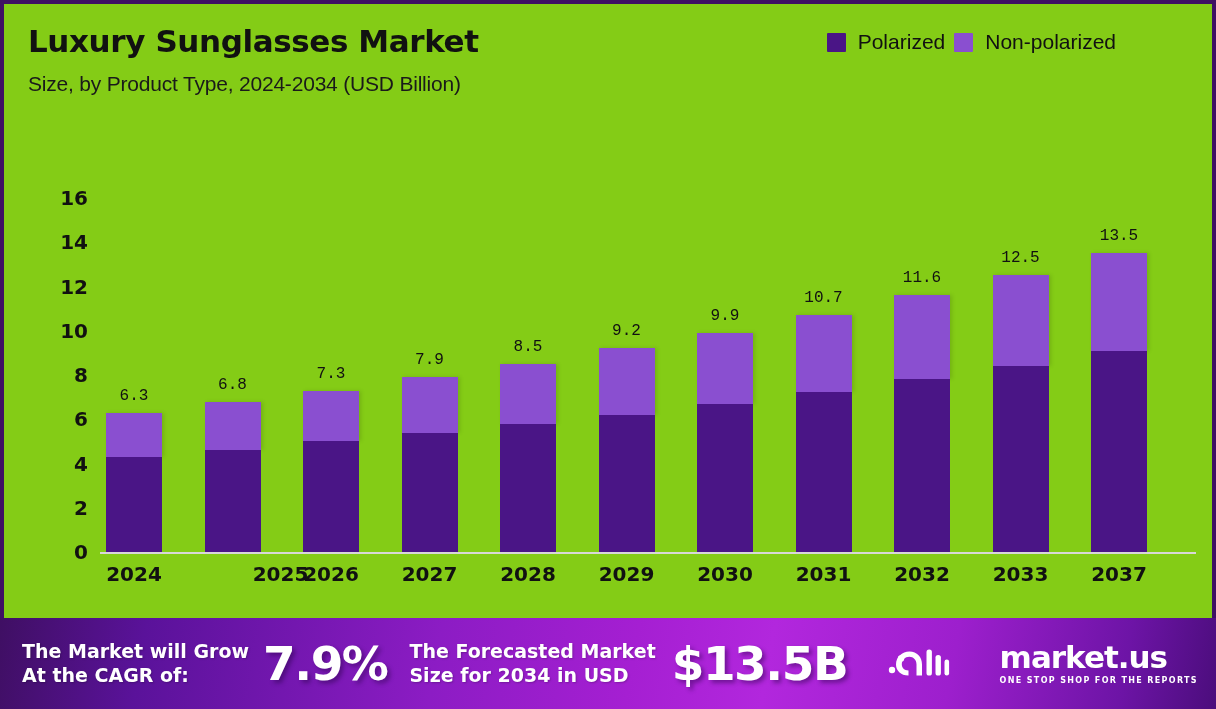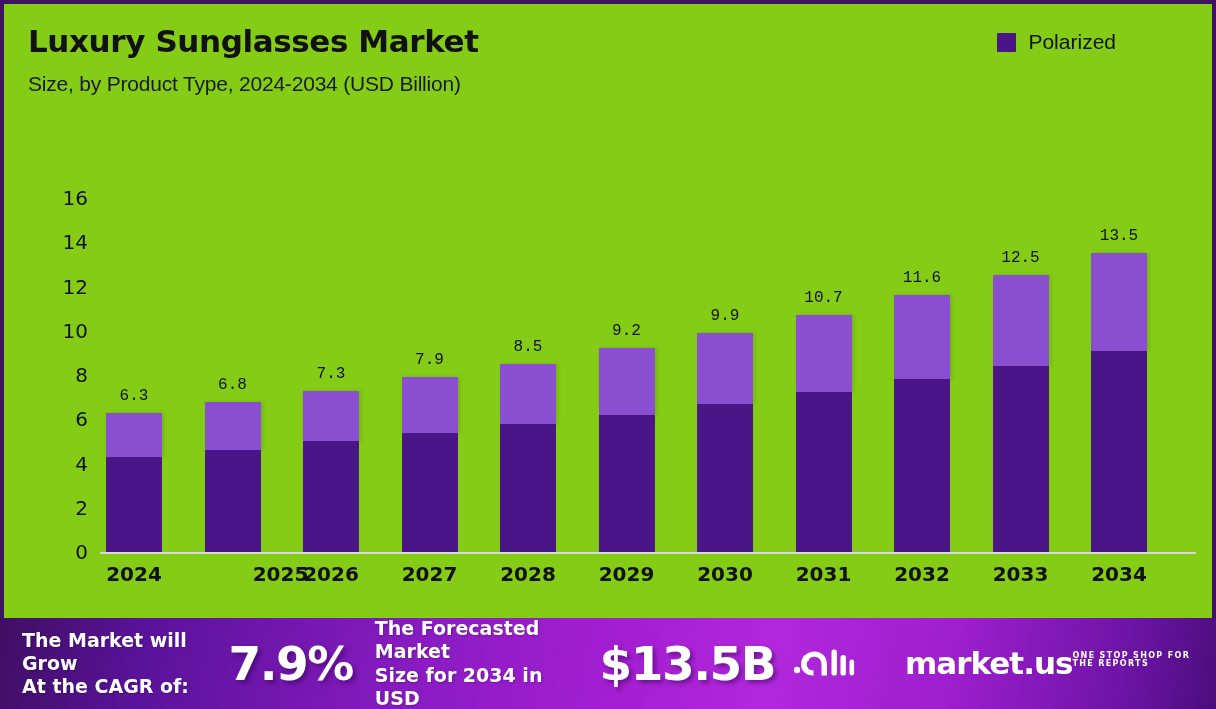--- a/index.html
+++ b/index.html
@@ -44,21 +44,21 @@
   #plot-area {
     position: absolute;
     left: 0; top: 150px;
     width: 1208px; height: 455px;
   }
   #y-axis {
     position: absolute; left: 40px; top: 0; width: 44px; height: 400px;
   }
   .y-tick {
     position: absolute; right: 0; transform: translateY(-50%);
-    font-size: 20px; font-weight: normal; color: #111111;
+    font-size: 20px; font-weight: bold; color: #111111;
     font-family: "DejaVu Sans", sans-serif;
   }
   #bars-region {
     position: absolute; left: 96px; top: 0; right: 12px; height: 400px;
   }
   #baseline {
     position: absolute; left: 0; right: 4px; bottom: 0;
     height: 2px; background: #d8d8d8;
   }
   .bar-group {
@@ -104,21 +104,21 @@
     text-shadow: 3px 3px 4px rgba(40,0,70,0.45);
     font-family: "DejaVu Sans", sans-serif;
   }
   #cagr-caption { margin-right: 14px; }
   #cagr-value { margin-right: 22px; }
   #forecast-caption { margin-right: 16px; }
   #forecast-value { margin-right: 18px; }
 
   #brand { display: flex; align-items: center; gap: 10px; margin-left: auto; }
   #brand-logo-mark { flex: none; }
-  #brand-text { display: flex; flex-direction: row; line-height: 1; margin-left: 40px; }
+  #brand-text { display: flex; flex-direction: column; line-height: 1; margin-left: 40px; }
   #brand-name {
     color: #ffffff; font-weight: bold; font-size: 31px; letter-spacing: -1px;
     font-family: "DejaVu Sans", sans-serif;
   }
   #brand-tagline {
     color: #ffffff; font-size: 8px; font-weight: bold;
     letter-spacing: 1.35px; margin-top: 4px;
     font-family: "DejaVu Sans", sans-serif;
   }
 </style>
@@ -129,20 +129,24 @@
 
   <div id="header">
     <div id="chart-title">Luxury Sunglasses Market</div>
     <div id="chart-subtitle">Size, by Product Type, 2024-2034 (USD Billion)</div>
   </div>
 
   <div id="legend">
       <div class="legend-row">
         <span class="legend-swatch" style="background: rgb(74, 21, 134);"></span>
         <span class="legend-label">Polarized</span>
+      </div>
+      <div class="legend-row">
+        <span class="legend-swatch" style="background: rgb(138, 79, 208);"></span>
+        <span class="legend-label">Non-polarized</span>
       </div>
     </div>
 
   <div id="plot-area">
     <div id="y-axis">
         <div class="y-tick" style="top: 398px;">0</div>
         <div class="y-tick" style="top: 353.75px;">2</div>
         <div class="y-tick" style="top: 309.5px;">4</div>
         <div class="y-tick" style="top: 265.25px;">6</div>
         <div class="y-tick" style="top: 221px;">8</div>
@@ -235,21 +239,21 @@
         <div class="x-tick" style="left: 34px;">2024</div>
         <div class="x-tick" style="left: 132.5px; margin-left: 48px;">2025</div>
         <div class="x-tick" style="left: 231px;">2026</div>
         <div class="x-tick" style="left: 329.5px;">2027</div>
         <div class="x-tick" style="left: 428px;">2028</div>
         <div class="x-tick" style="left: 526.5px;">2029</div>
         <div class="x-tick" style="left: 625px;">2030</div>
         <div class="x-tick" style="left: 723.5px;">2031</div>
         <div class="x-tick" style="left: 822px;">2032</div>
         <div class="x-tick" style="left: 920.5px;">2033</div>
-        <div class="x-tick" style="left: 1019px;">2034</div>
+        <div class="x-tick" style="left: 1019px;">2037</div>
       </div>
   </div>
 
   <div id="banner">
     <div class="banner-caption" id="cagr-caption">The Market will Grow
 At the CAGR of:</div>
     <div class="banner-figure" id="cagr-value">7.9%</div>
     <div class="banner-caption" id="forecast-caption">The Forecasted Market
 Size for 2034 in USD</div>
     <div class="banner-figure" id="forecast-value">$13.5B</div>

